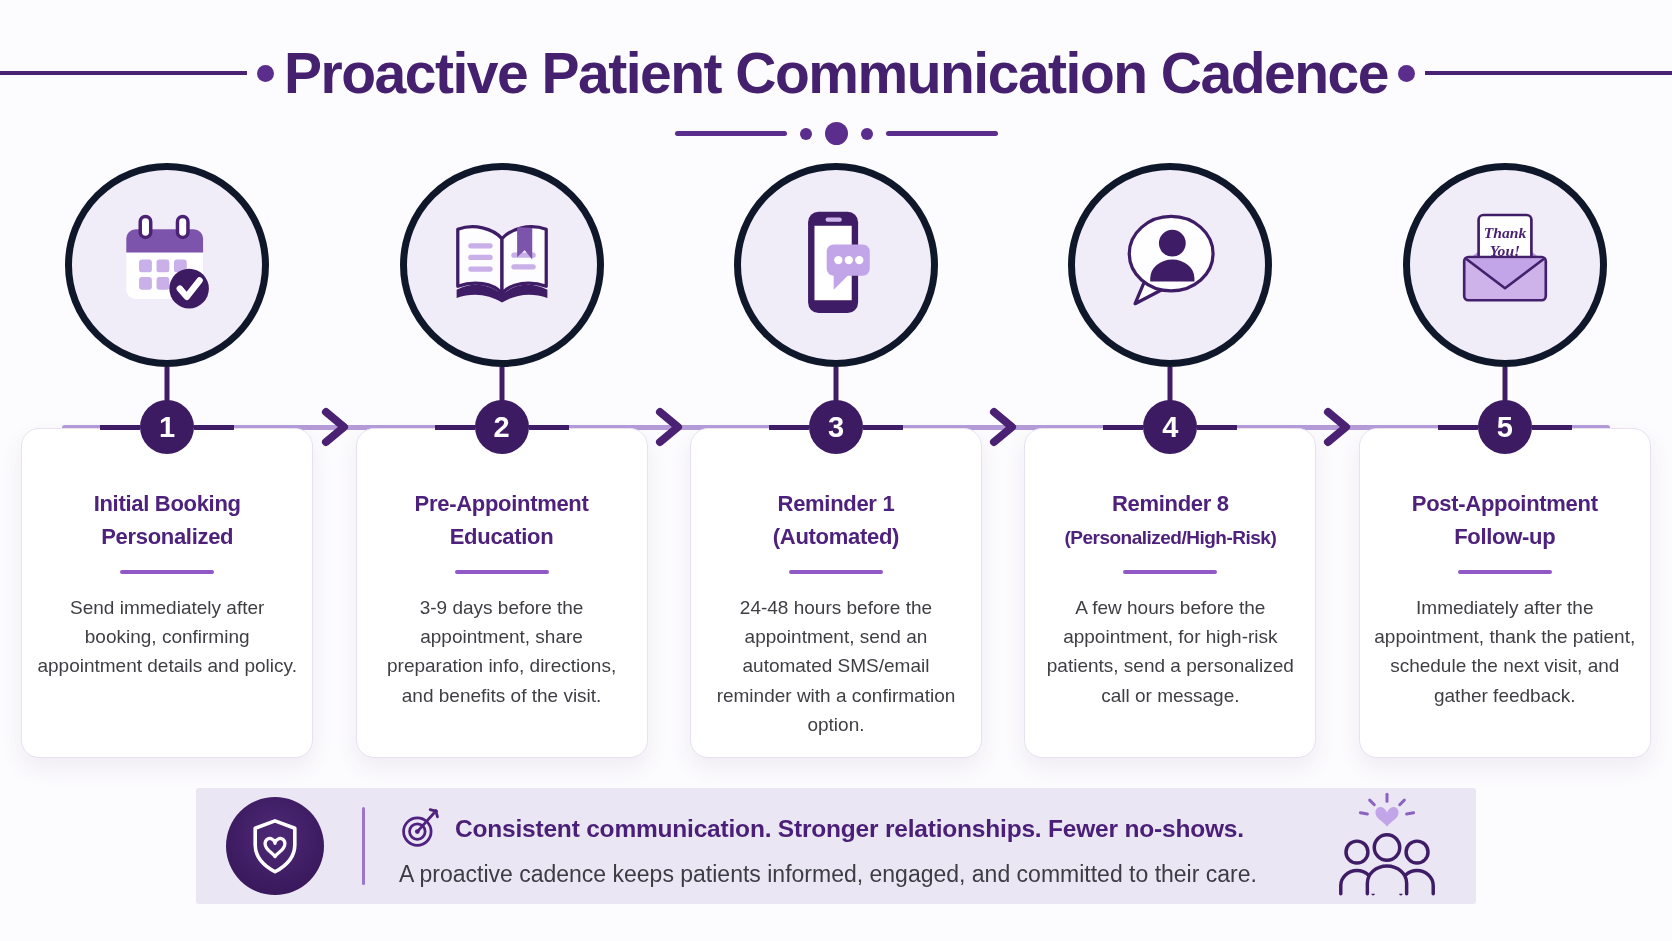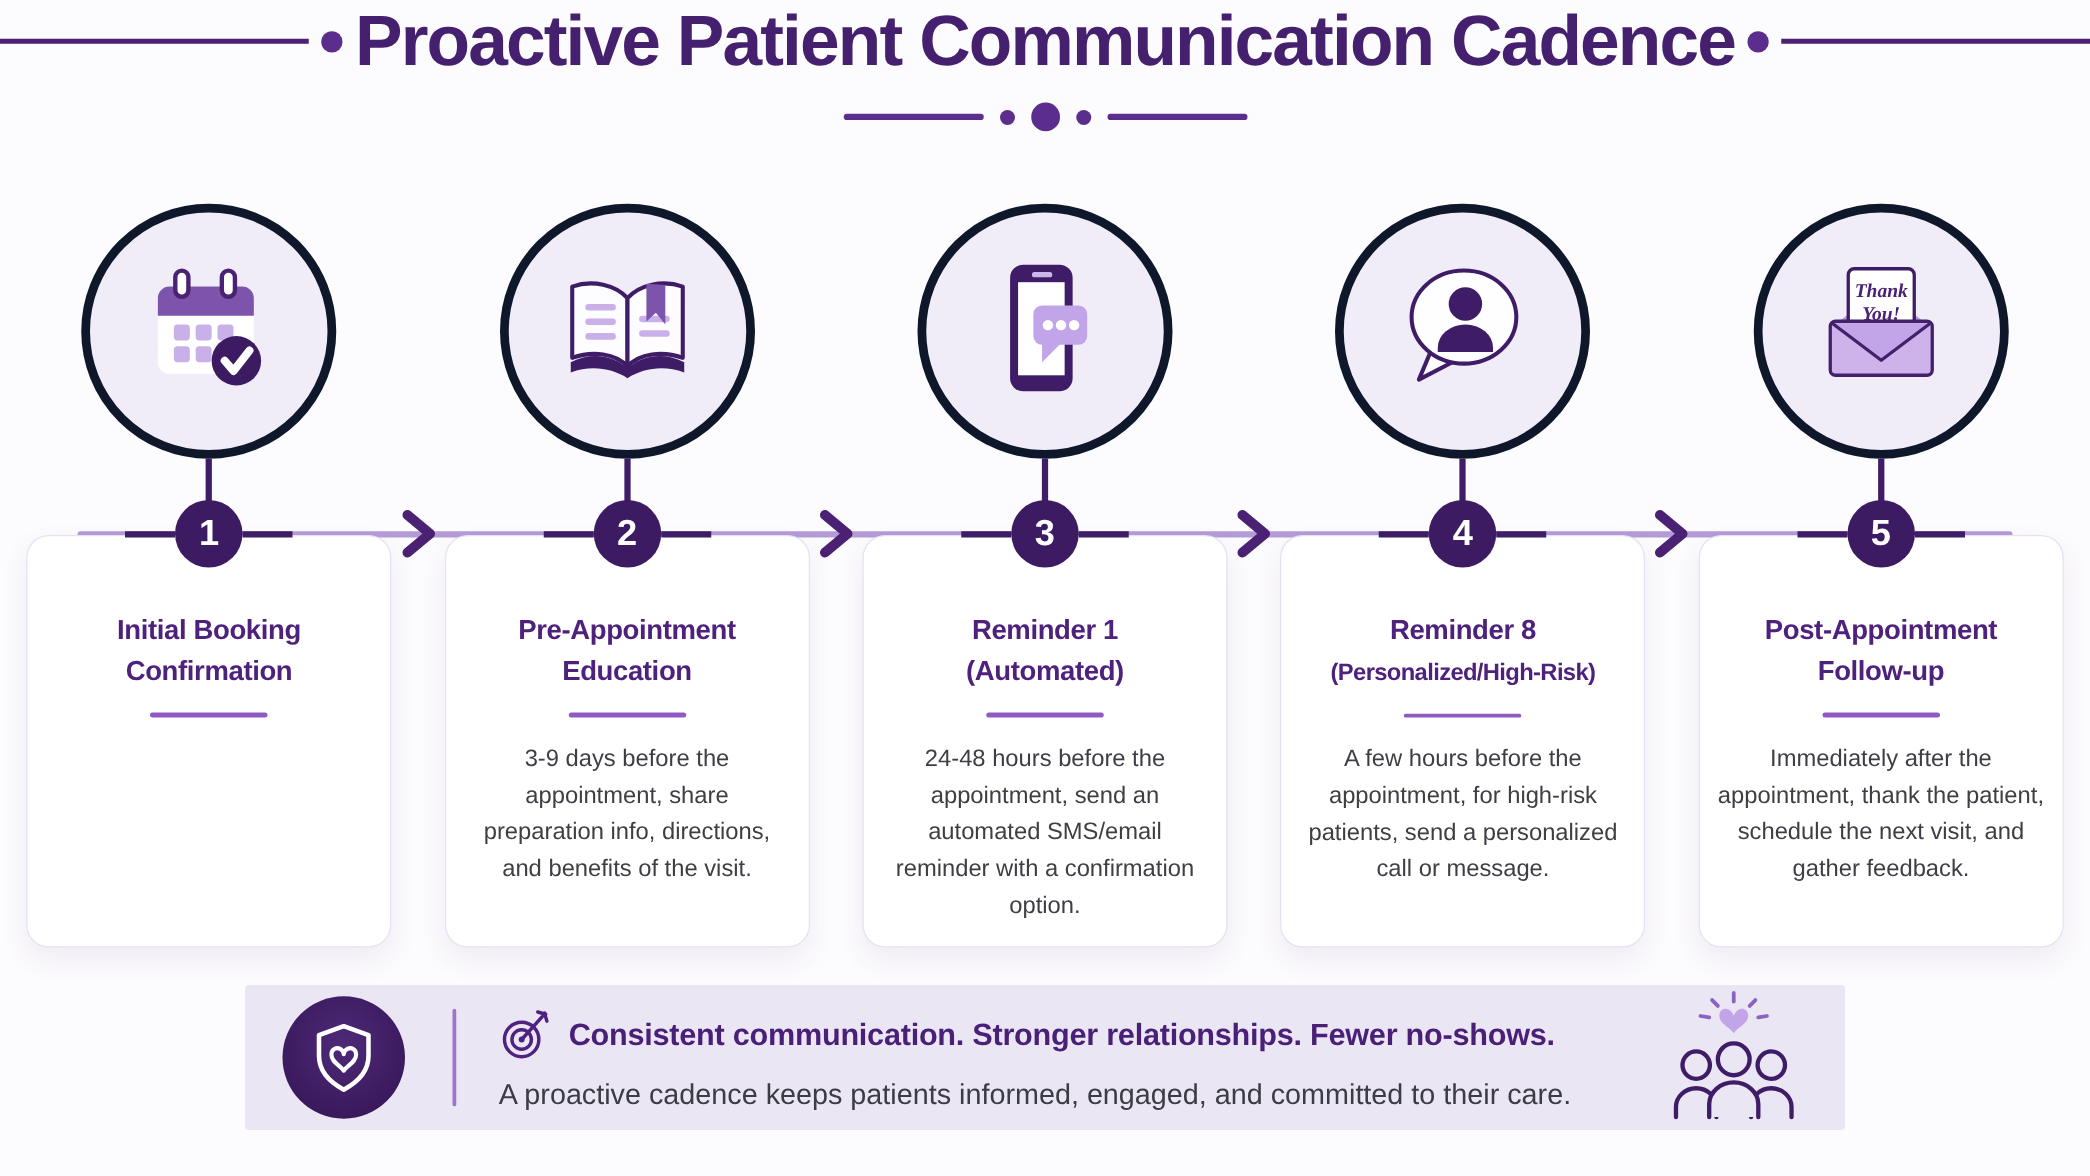--- a/index.html
+++ b/index.html
@@ -3,21 +3,21 @@
 <meta charset="utf-8">
 <style>
   html,body { margin:0; padding:0; background:#e8e8ec; }
   .page {
     position:relative; width:1672px; height:941px; margin:0 auto;
     background:#fcfbfd; overflow:hidden;
     font-family:"Liberation Sans", sans-serif;
   }
 
   
-  .header-row { display:flex; align-items:center; gap:10px; }
+  .header-row { display:flex; align-items:center; gap:10px; padding-top:40px; }
   .head-rule { flex:1; height:4px; background:#4a2173; }
   .head-dot { width:17px; height:17px; border-radius:50%; background:#5b2d8c; flex:0 0 auto; }
   .page-title {
     margin:0; font-size:57px; font-weight:bold; color:#44206e;
     letter-spacing:-1.5px; white-space:nowrap;
   }
   .subdivider { display:flex; align-items:center; justify-content:center; gap:13px; margin-top:16px; }
   .sd-line { width:112px; height:4.5px; background:#5b2d8c; border-radius:3px; }
   .sd-dot-s { width:12px; height:12px; border-radius:50%; background:#5b2d8c; }
   .sd-dot-l { width:23px; height:23px; border-radius:50%; background:#5b2d8c; }
@@ -141,22 +141,23 @@
             <rect x="31" y="67" width="11" height="11" rx="2.5" fill="#c9b0e8"></rect>
             <rect x="46" y="67" width="11" height="11" rx="2.5" fill="#c9b0e8"></rect>
             <circle cx="74" cy="77" r="17" fill="#3c1b63"></circle>
             <polyline points="66,77 72,84 83,70" fill="none" stroke="#ffffff" stroke-width="5.5" stroke-linecap="round" stroke-linejoin="round"></polyline>
           </svg>
         </span>
       </div>
       <div class="stem"></div>
       <div class="badge">1</div>
       <div class="card">
-        <h3><span>Initial Booking</span><br><span>Confirmation</span></h3>
-        <div class="card-divider"></div>
+        <h3><span>Initial Booking</span><br><span>Personalized</span></h3>
+        <div class="card-divider"></div>
+        <p>Send immediately after booking, confirming appointment details and policy.</p>
       </div>
     </section>
 
     <section class="step">
       <div class="icon-circle">
         <span>
           <svg width="132" height="128" viewBox="0 0 110 110">
             <path d="M16,78 C30,71 44,73 55,82 C66,73 80,71 94,78 L94,85 C80,80 66,82 55,89 C44,82 30,80 16,85 Z" fill="#3f1d66"></path>
             <path d="M55,34 C47,25 31,21 17,26 L17,75 C31,70 47,72 55,81 Z" fill="#fdfcff" stroke="#3f1d66" stroke-width="2.8" stroke-linejoin="round"></path>
             <path d="M55,34 C63,25 79,21 93,26 L93,75 C79,70 63,72 55,81 Z" fill="#fdfcff" stroke="#3f1d66" stroke-width="2.8" stroke-linejoin="round"></path>

